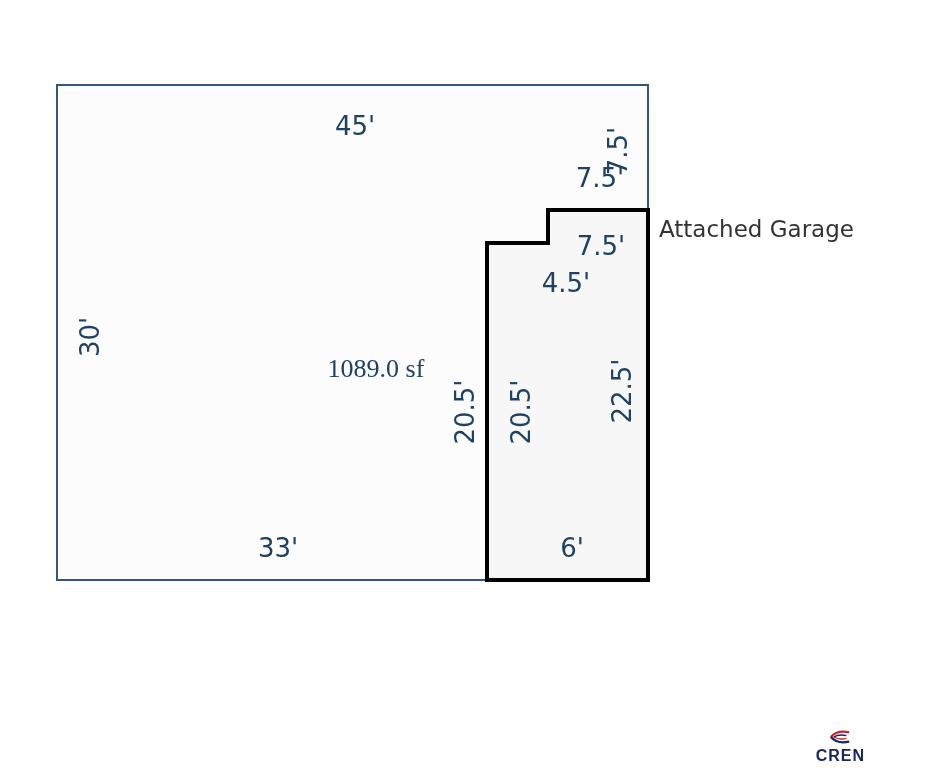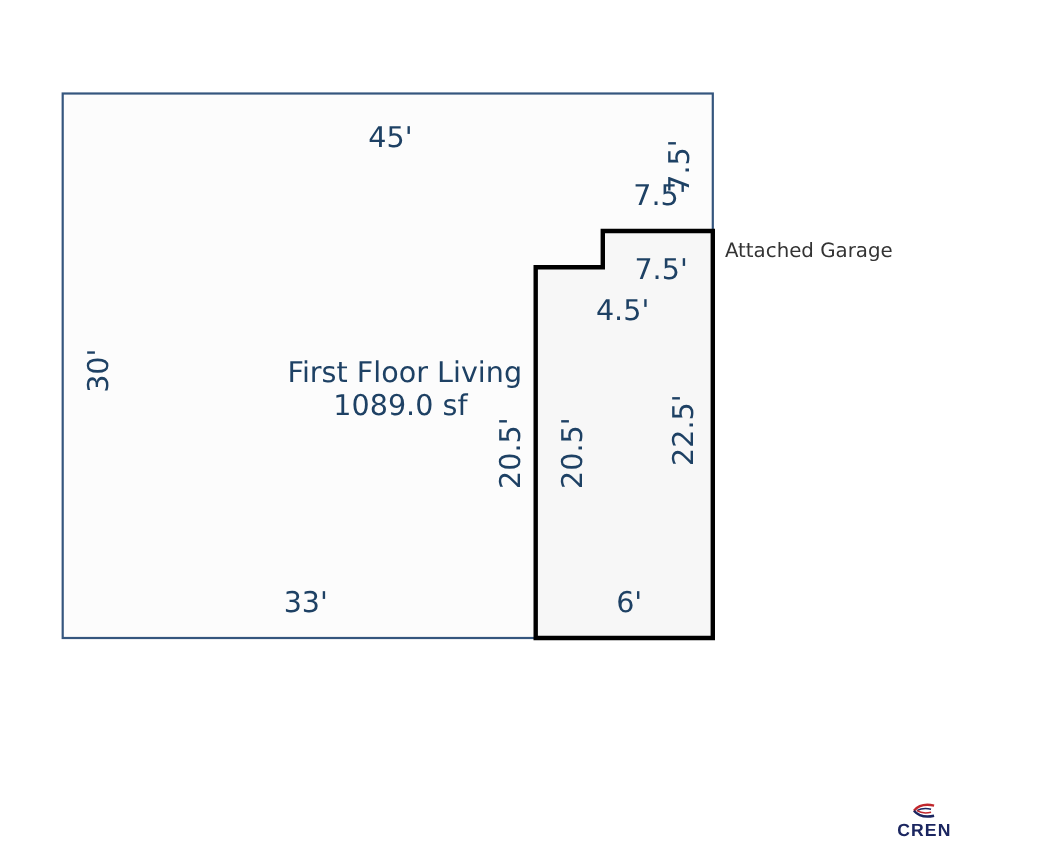--- a/index.html
+++ b/index.html
@@ -18,21 +18,21 @@
     font-size:26px;
     line-height:1;
     white-space:nowrap;
     -webkit-user-select:none;user-select:none;
   }
   .rot{transform:translate(-50%,-50%) rotate(-90deg);}
   .garage-text{
     position:absolute;
     transform:translate(0,-50%);
     color:#333333;
-    font-size:18px;
+    font-size:23px;
     line-height:1;
     white-space:nowrap;
   }
   .logo{
     position:absolute;
     right:6px;bottom:4px;
     display:flex;align-items:center;gap:3px;flex-direction:column;
   }
   .logo-text{
     font-family:"Liberation Sans",sans-serif;
@@ -51,22 +51,21 @@
   <svg class="plan-svg" width="943" height="768" viewBox="0 0 943 768">
     <rect x="57" y="85" width="591" height="495" fill="#fcfcfc" stroke="#35567e" stroke-width="2"></rect>
     <polygon points="548,210 648,210 648,580 487,580 487,243 548,243" fill="#f7f7f7" stroke="#000000" stroke-width="4"></polygon>
   </svg>
 
   <div class="dim" style="left:355px;top:126px;">45'</div>
   <div class="dim rot" style="left:90px;top:337px;">30'</div>
   <div class="dim" style="left:278px;top:548px;">33'</div>
   <div class="dim rot" style="left:465px;top:412px;">20.5'</div>
 
-  <div class="dim" style="left:368px;top:339px;">First Floor Living</div>
-  <div class="dim" style="left:364px;top:369px;">1089.0 sf</div>
+  <div class="dim" style="left:376px;top:369px;font-family:Liberation Serif, serif;">1089.0 sf</div>
 
   <div class="dim rot" style="left:618px;top:151px;">7.5'</div>
   <div class="dim" style="left:600px;top:178px;">7.5'</div>
   <div class="dim" style="left:601px;top:246px;">7.5'</div>
   <div class="dim" style="left:524px;top:283px;margin-left:42px;">4.5'</div>
   <div class="dim rot" style="left:521px;top:412px;">20.5'</div>
   <div class="dim rot" style="left:622px;top:391px;">22.5'</div>
   <div class="dim" style="left:572px;top:548px;">6'</div>
 
   <div class="garage-text" style="left:659px;top:229px;">Attached Garage</div>

